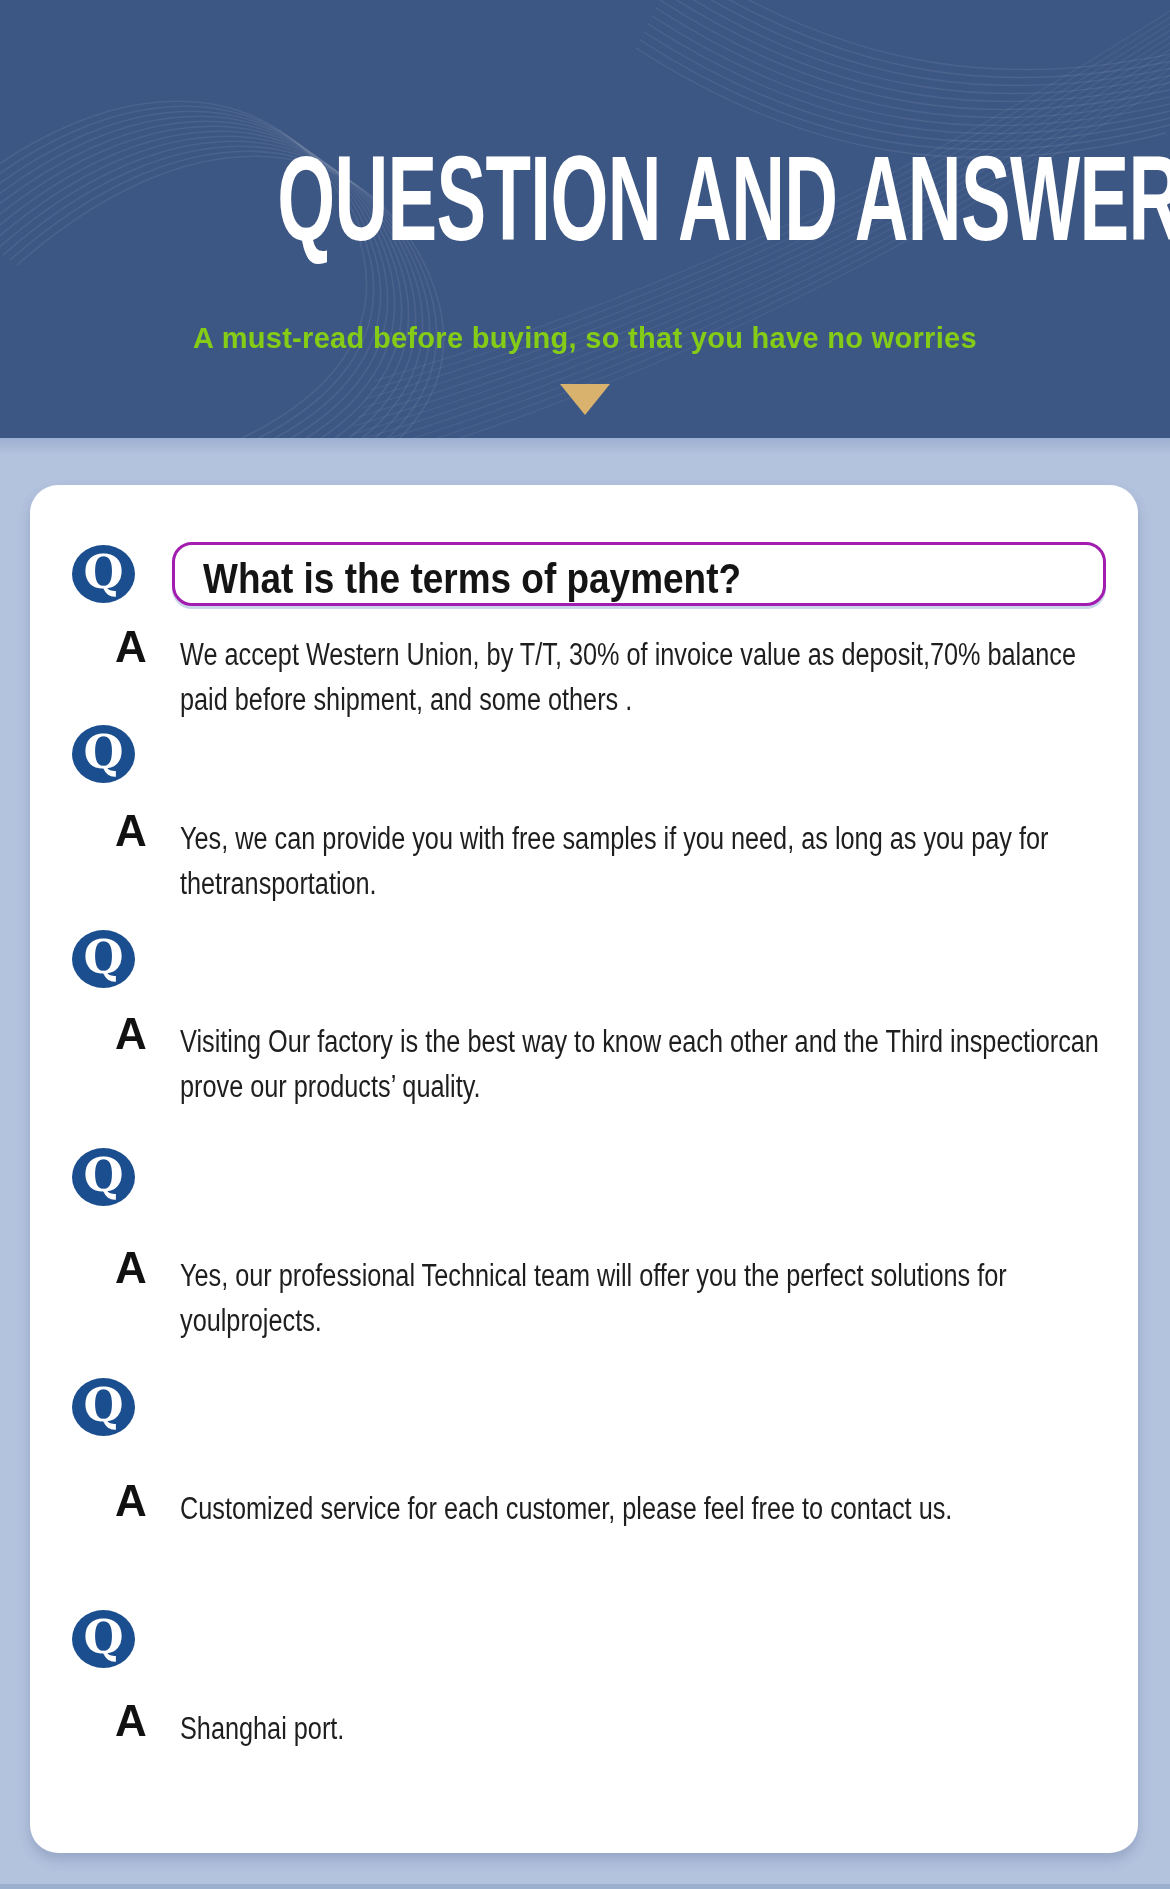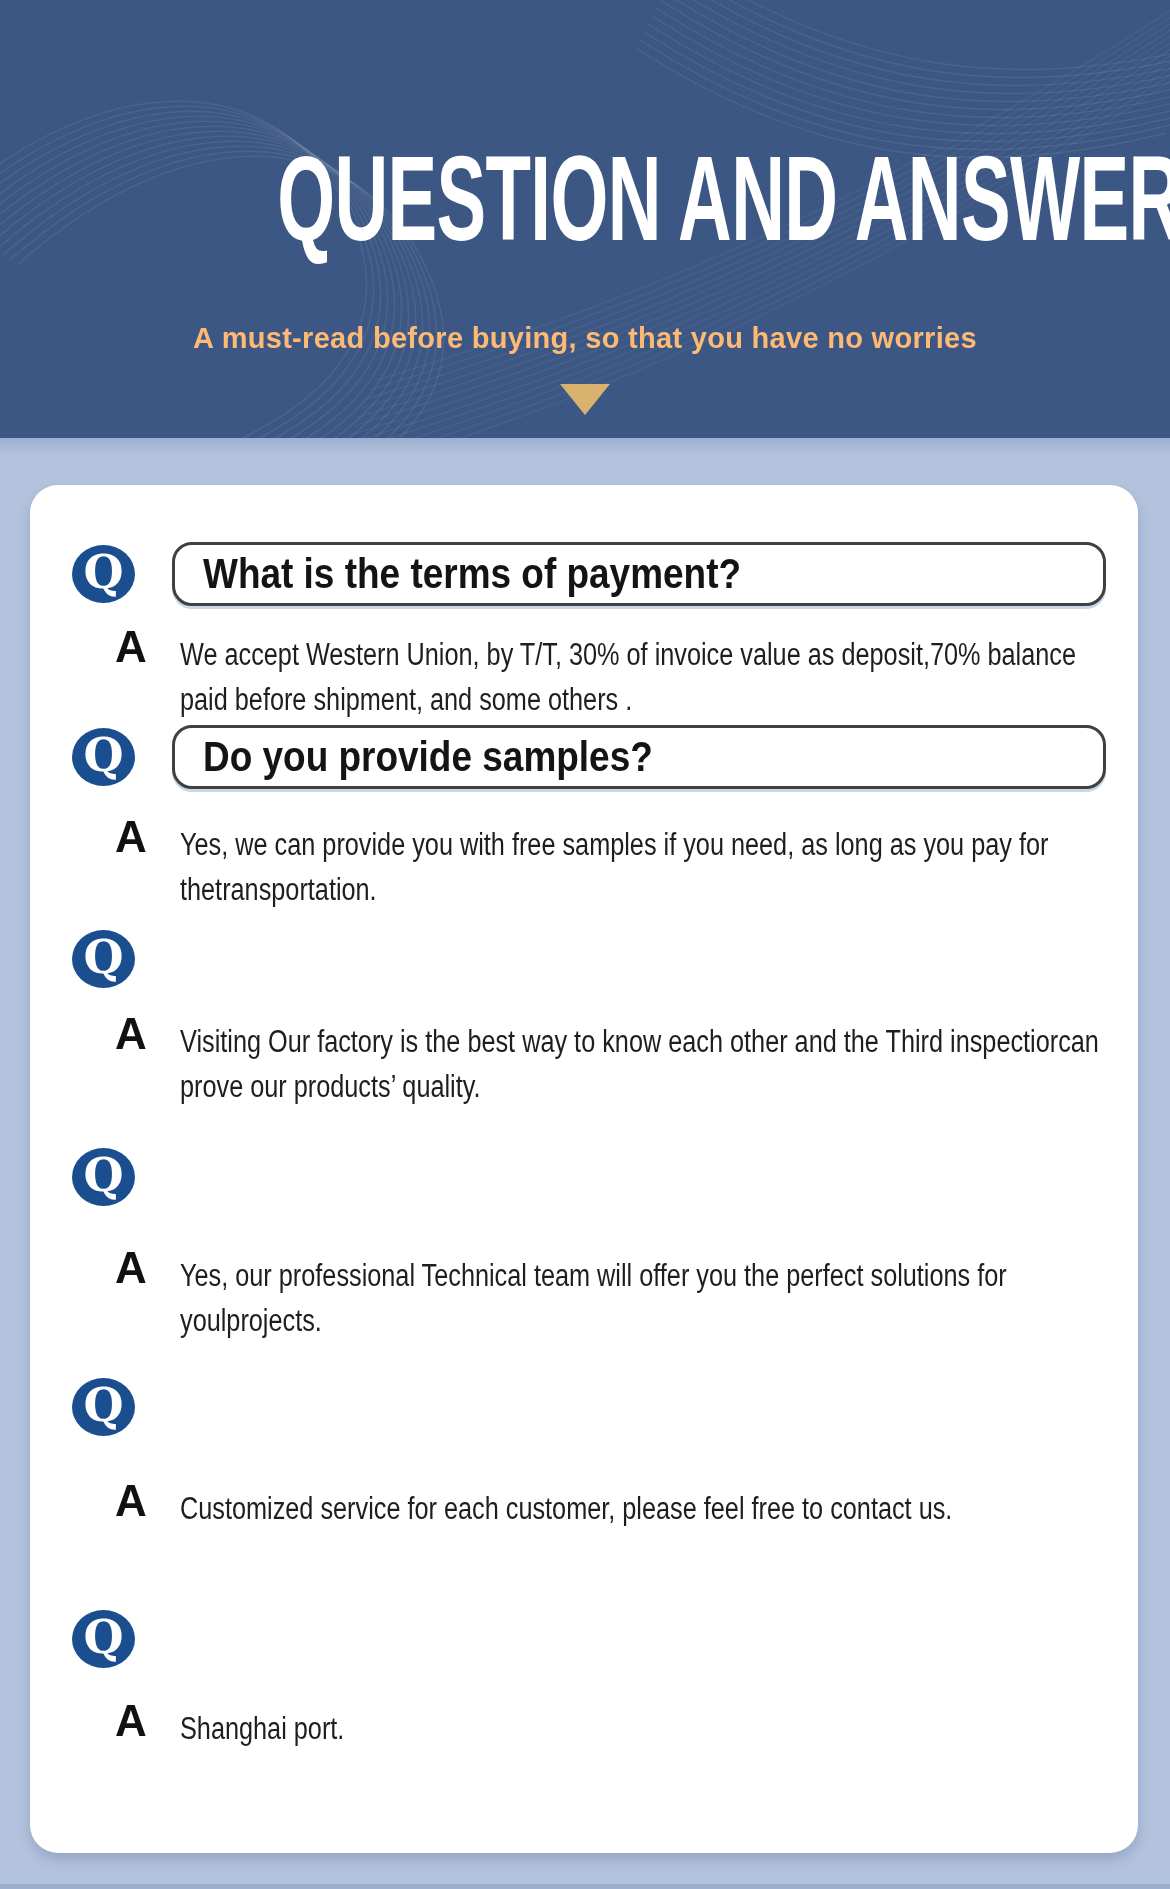--- a/index.html
+++ b/index.html
@@ -18,21 +18,21 @@
   .hero-title{
     position:absolute;top:138px;left:0;width:100%;text-align:center;
     color:#ffffff;white-space:nowrap;
   }
   .hero-title .stretch{
     display:inline-block;font-size:120px;font-weight:700;line-height:120px;
     letter-spacing:-1px;transform:scaleX(0.62);transform-origin:center;
   }
   .hero-subtitle{
     position:absolute;top:322px;left:0;width:100%;text-align:center;
-    color:#fdba74;font-size:29px;font-weight:700;letter-spacing:0.3px;
+    color:#84cc16;font-size:29px;font-weight:700;letter-spacing:0.3px;
   }
   .hero-triangle{
     position:absolute;top:384px;left:50%;transform:translateX(-50%);
     width:0;height:0;
     border-left:25px solid transparent;border-right:25px solid transparent;
     border-top:31px solid #d9b26d;
   }
 
   
   .content{
@@ -63,23 +63,23 @@
     margin-left:42px;width:63px;height:58px;flex:0 0 auto;
     background:#1b4e8e;border-radius:50%;
     display:flex;align-items:center;justify-content:center;
   }
   .q-glyph{
     font-family:"DejaVu Serif",serif;font-weight:700;font-size:46px;
     color:#ffffff;line-height:1;transform:translateY(-2px);
   }
   .q-box{
     margin-left:37px;width:900px;height:58px;flex:0 0 auto;
-    border:3px solid #404040;border-radius:20px;background:#ffffff;
+    border:3px solid #a21caf;border-radius:20px;background:#ffffff;
     box-shadow:0 3px 0 rgba(150,175,210,.5);
-    display:flex;align-items:center;padding-left:28px;
+    display:flex;align-items:flex-end;padding-left:28px;
   }
   .q-text{
     display:inline-block;font-size:42px;font-weight:700;color:#141414;
     white-space:nowrap;transform:scaleX(0.88);transform-origin:0 50%;
   }
 
   .a-row{position:relative;padding-left:150px;margin-top:28px;}
   .i1 .a-row{margin-top:26px}
   .i2 .a-row{margin-top:33px}
   .i3 .a-row{margin-top:31px}
@@ -171,23 +171,20 @@
         <span class="a-letter">A</span>
         <div class="a-text">We accept Western Union, by T/T, 30% of invoice value as deposit,70% balance paid before shipment, and some others .</div>
       </div>
     </div>
 
     <div class="qa-item i2">
       <div class="q-row">
         <div class="q-badge">
             <span class="q-glyph">Q</span>
           </div>
-        <div class="q-box">
-            <span class="q-text">Do you provide samples?</span>
-          </div>
       </div>
       <div class="a-row">
         <span class="a-letter">A</span>
         <div class="a-text">Yes, we can provide you with free samples if you need, as long as you pay for thetransportation.</div>
       </div>
     </div>
 
     <div class="qa-item i3">
       <div class="q-row">
         <div class="q-badge">

